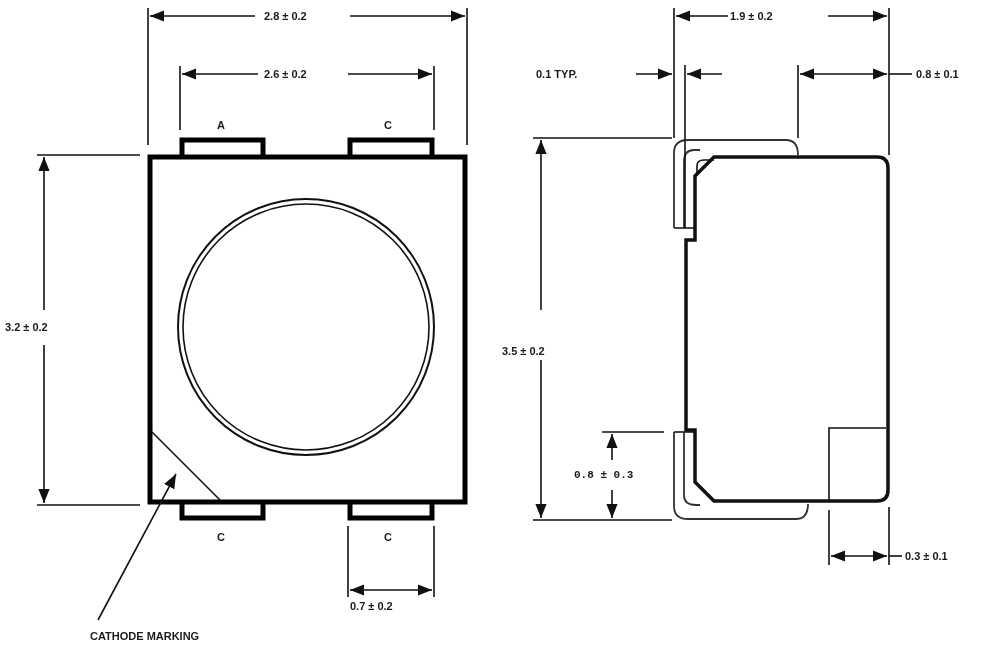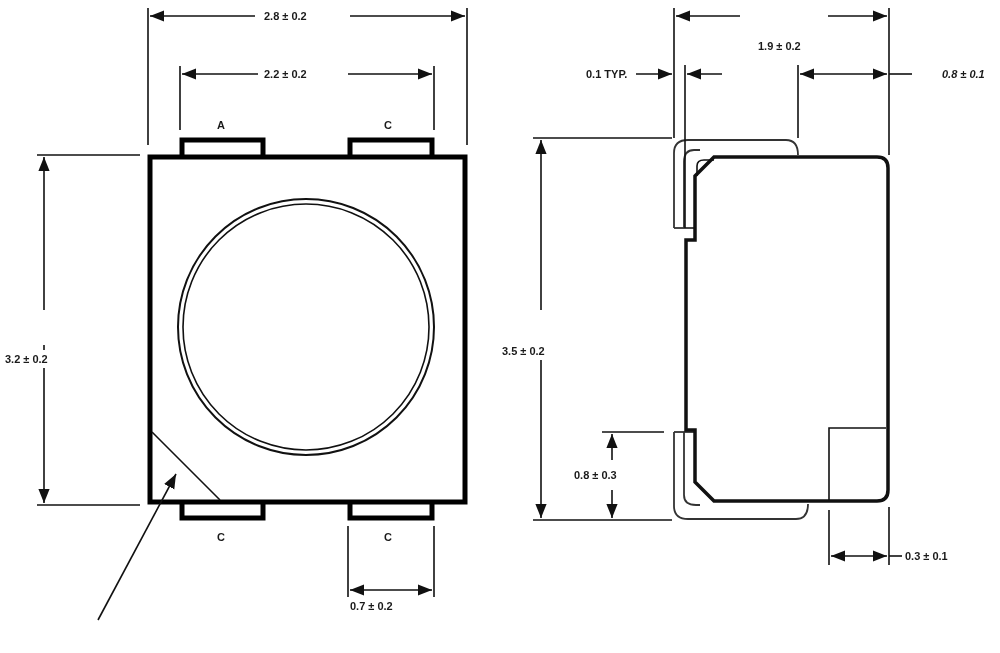--- a/index.html
+++ b/index.html
@@ -110,27 +110,28 @@
       <line class="dim" x1="612" y1="490" x2="612" y2="518" marker-end="url(#arr)"></line>
 
       <line class="dim" x1="829" y1="510" x2="829" y2="565"></line>
       <line class="dim" x1="889" y1="507" x2="889" y2="565"></line>
       <line class="dim" x1="831" y1="556" x2="887" y2="556" marker-start="url(#arr)" marker-end="url(#arr)"></line>
       <line class="dim" x1="889" y1="556" x2="902" y2="556"></line>
     </g>
   </svg>
 
   <span class="lbl" style="left:262px; top:7px;">2.8 ± 0.2</span>
-  <span class="lbl" style="left:262px; top:65px;">2.2 ± 0.2</span>
-  <span class="lbl" style="left:3px; top:318px;margin-top:32px;">3.2 ± 0.2</span>
+  <span class="lbl" style="left:262px; top:65px;">2.6 ± 0.2</span>
+  <span class="lbl" style="left:3px; top:318px;">3.2 ± 0.2</span>
   <span class="lbl nobg" style="left:215px; top:116px;">A</span>
   <span class="lbl nobg" style="left:382px; top:116px;">C</span>
   <span class="lbl nobg" style="left:215px; top:528px;">C</span>
   <span class="lbl nobg" style="left:382px; top:528px;">C</span>
   <span class="lbl" style="left:348px; top:597px;">0.7 ± 0.2</span>
+  <span class="lbl nobg" style="left:88px; top:627px;">CATHODE MARKING</span>
 
-  <span class="lbl" style="left:756px; top:7px;margin-top:30px;">1.9 ± 0.2</span>
-  <span class="lbl nobg" style="left:584px; top:65px;">0.1 TYP.</span>
-  <span class="lbl nobg" style="left:940px; top:65px;font-style:italic;">0.8 ± 0.1</span>
+  <span class="lbl" style="left:728px; top:7px;">1.9 ± 0.2</span>
+  <span class="lbl nobg" style="left:534px; top:65px;">0.1 TYP.</span>
+  <span class="lbl nobg" style="left:914px; top:65px;">0.8 ± 0.1</span>
   <span class="lbl" style="left:500px; top:318px;margin-top:24px;">3.5 ± 0.2</span>
-  <span class="lbl" style="left:572px; top:466px;">0.8 ± 0.3</span>
+  <span class="lbl" style="left:572px; top:466px;font-family:Liberation Mono, monospace;">0.8 ± 0.3</span>
   <span class="lbl nobg" style="left:903px; top:547px;">0.3 ± 0.1</span>
 </div>
 
 </body></html>

